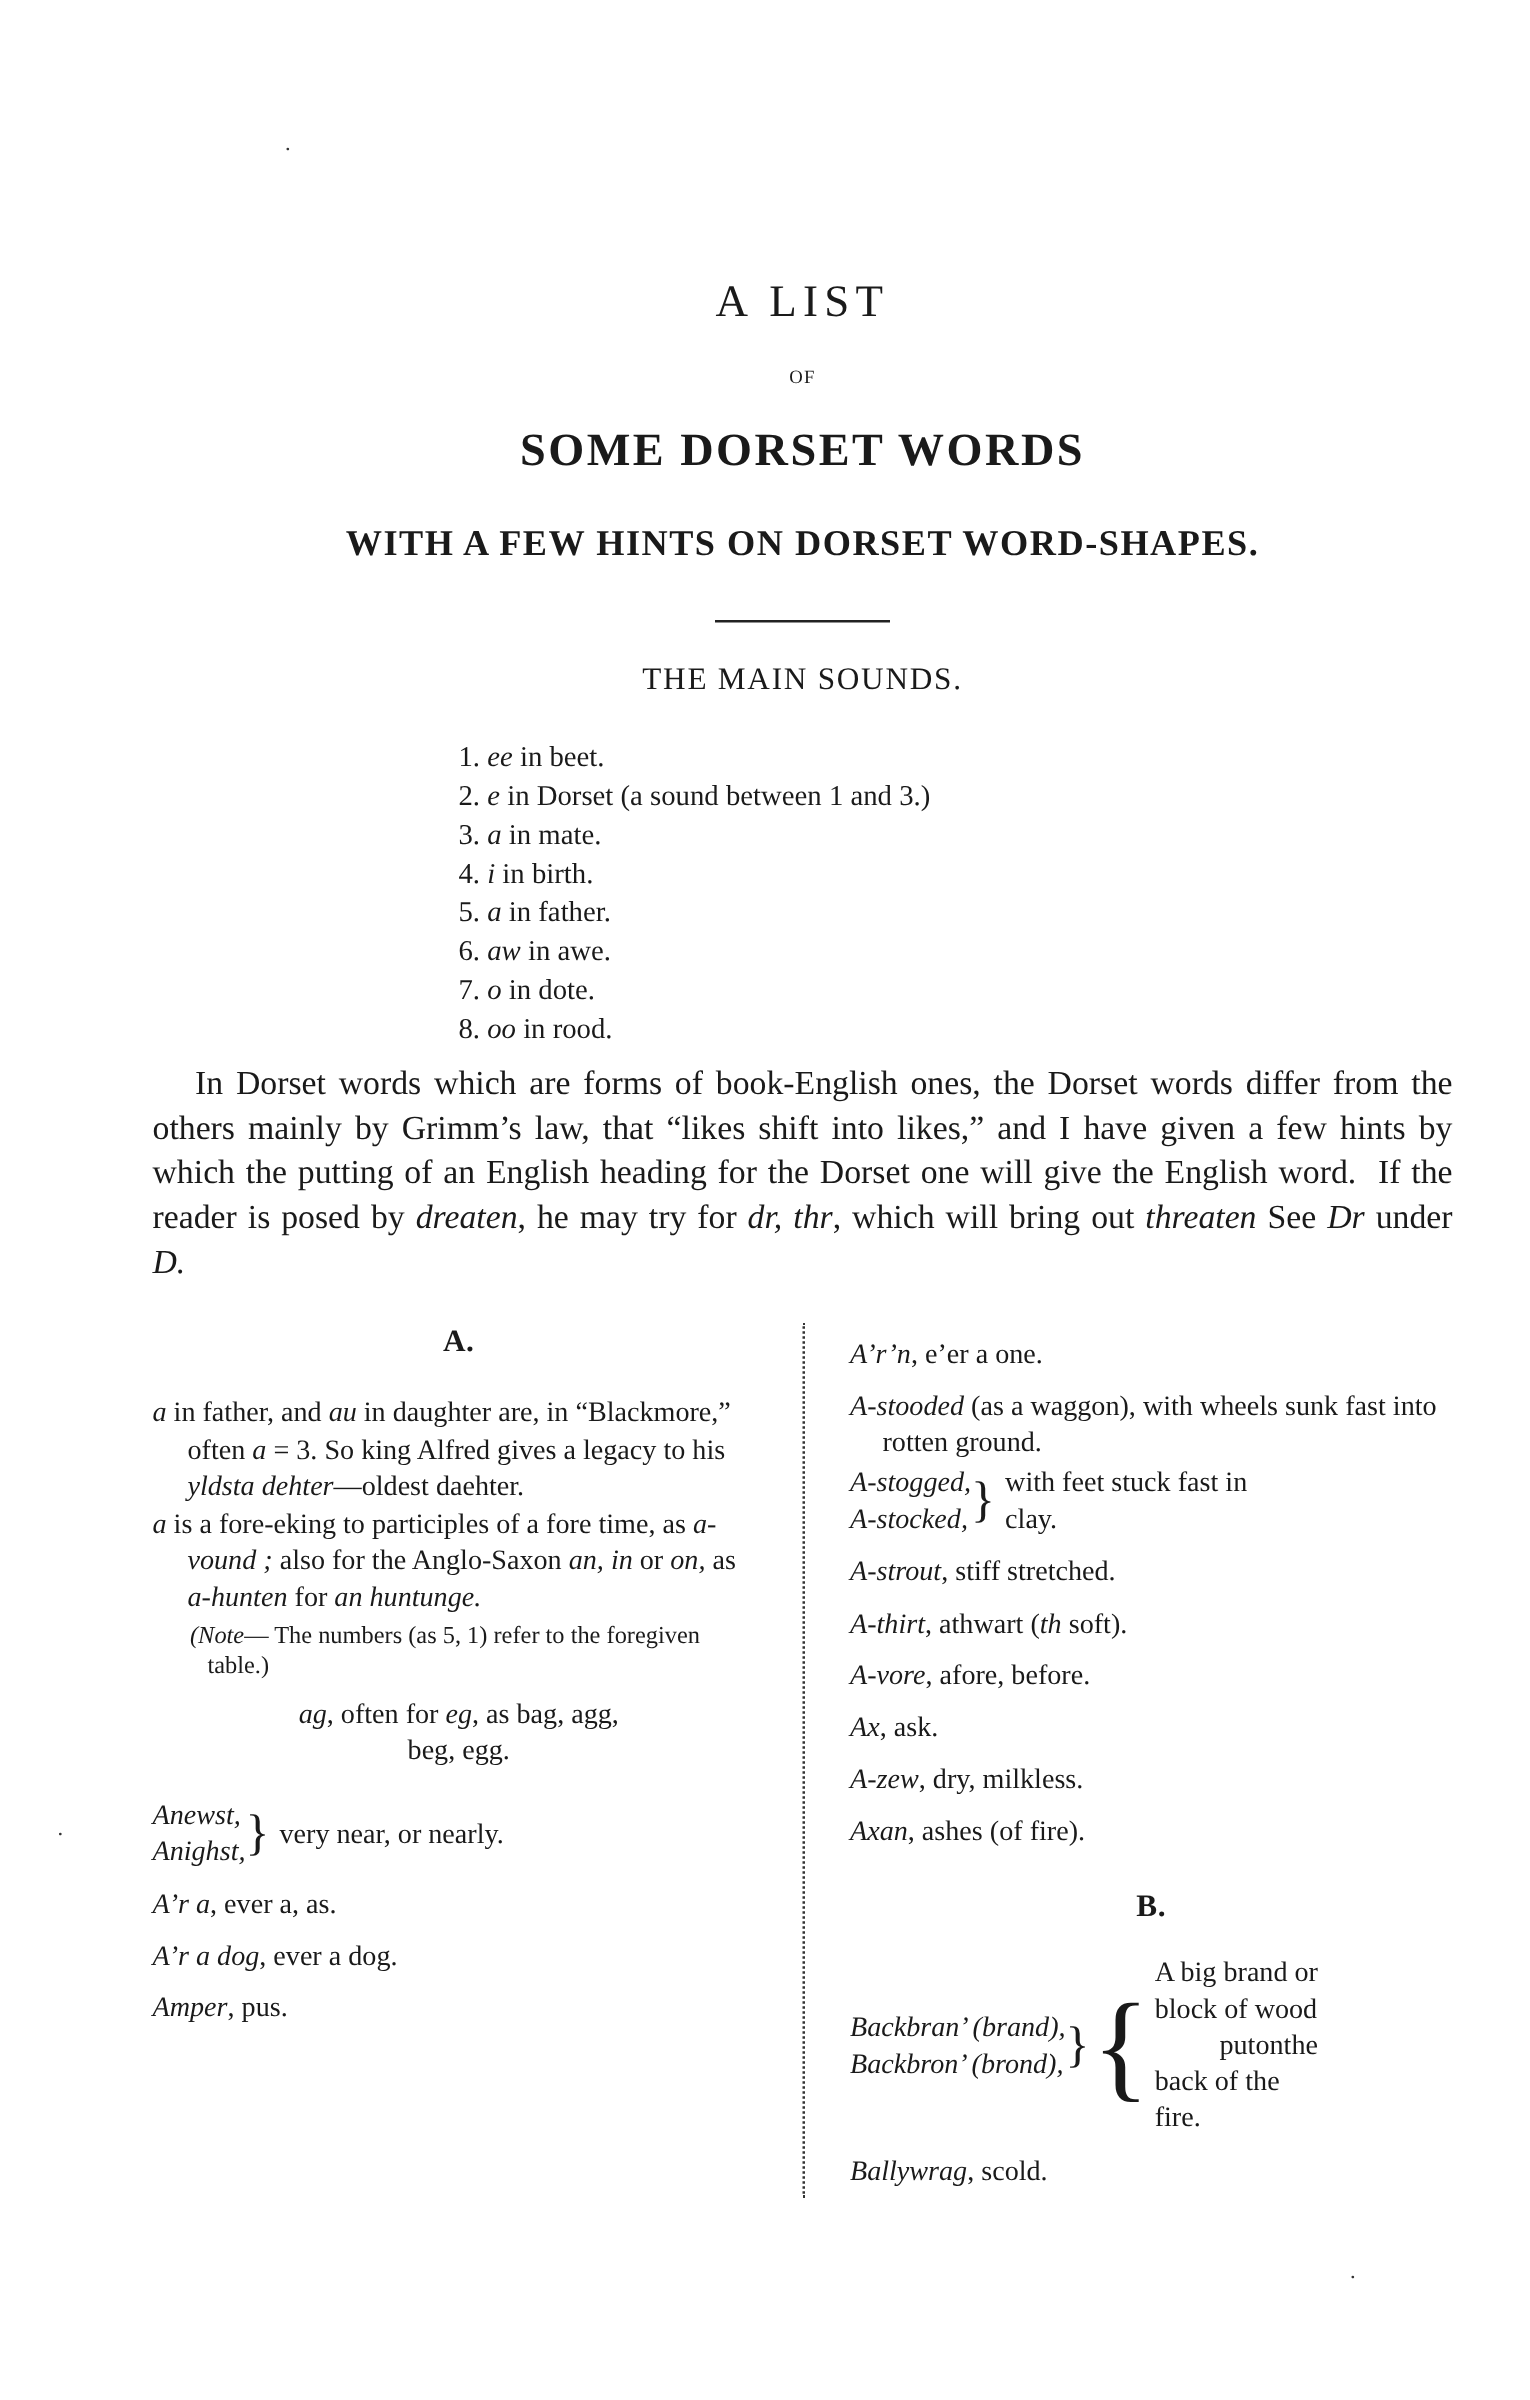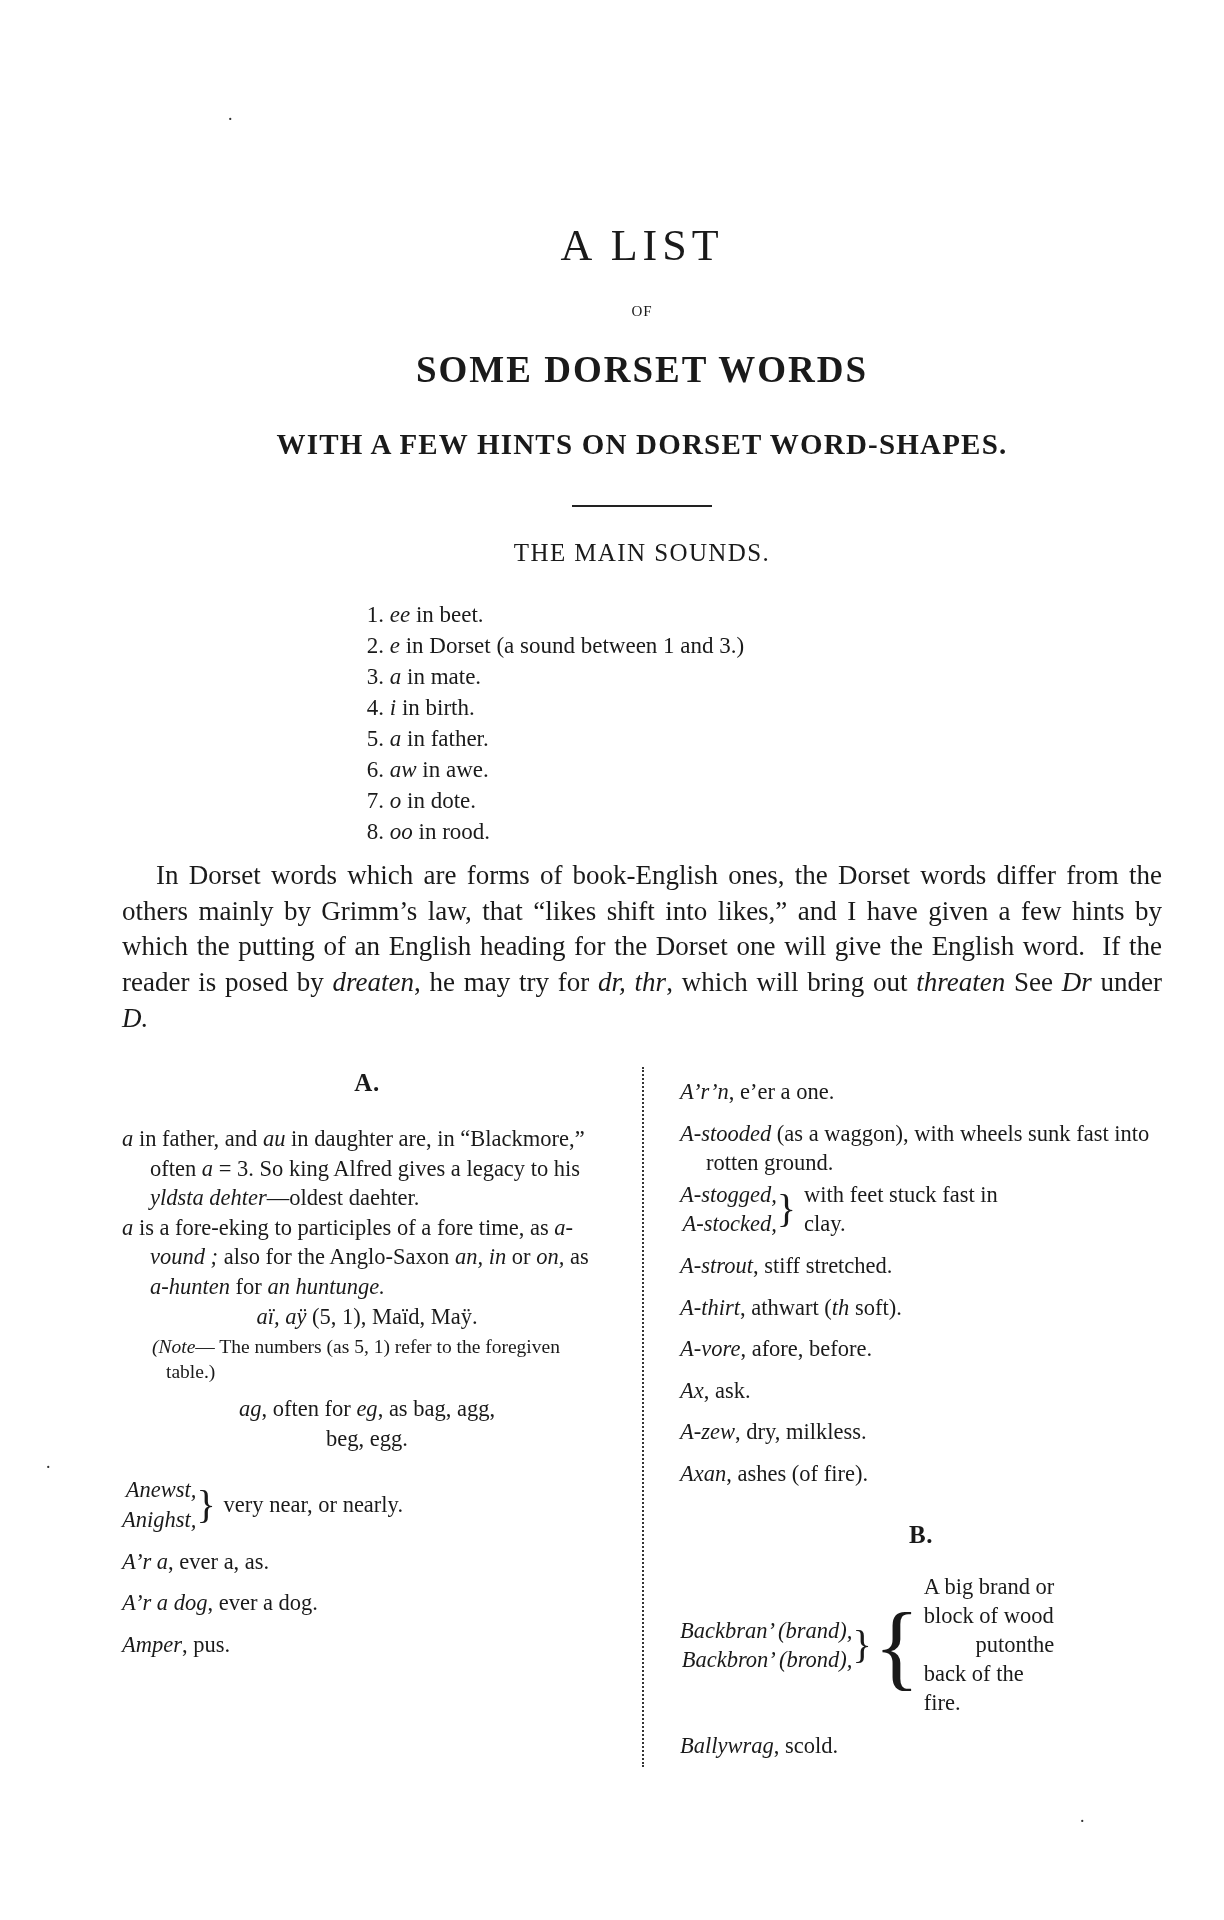--- a/index.html
+++ b/index.html
@@ -18,21 +18,21 @@
   }
   .content {
     position: absolute;
     left: 122px;
     top: 150px;
     width: 1040px;
   }
   
   .title-main {
     text-align: center;
-    font-size: 44px;
+    font-size: 36px;
     letter-spacing: 5px;
     font-weight: normal;
     margin: 70px 0 0 0;
   }
   .title-of {
     text-align: center;
     font-size: 15px;
     letter-spacing: 1px;
     margin-top: 32px;
   }
@@ -128,21 +128,21 @@
   }
   .gap-s { height: 10px; }
   .gap-m { height: 20px; }
   .entry { padding-left: 26px; text-indent: -26px; margin-top: 12px; }
   
   .brace-group {
     display: flex;
     align-items: center;
     margin-top: 2px;
   }
-  .brace-terms { display: inline-block; text-align: right; }
+  .brace-terms { display: inline-block; }
   .brace-terms div { white-space: nowrap; }
   .brace-char {
     font-size: 40px;
     line-height: 0.8;
     margin: 0 2px 0 0;
     font-family: "Liberation Serif", serif;
   }
   .brace-def { padding-left: 6px; }
   .brace-def.two-line { line-height: 1.3; }
   .big-brace {
@@ -192,21 +192,20 @@
     <div class="cols">
       <div class="divider"></div>
 
       <div class="col left">
         <div class="letter-head">A.</div>
 
         <div class="para hang"><span class="it">a</span> in father, and <span class="it">au</span> in daughter are, in “Blackmore,” often <span class="it">a</span> = 3. So king Alfred gives a legacy to his <span class="it">yldsta dehter</span>—oldest daehter.</div>
 
         <div class="para hang"><span class="it">a</span> is a fore-eking to participles of a fore time, as <span class="it">a-vound ;</span> also for the Anglo-Saxon <span class="it">an, in</span> or <span class="it">on,</span> as <span class="it">a-hunten</span> for <span class="it">an huntunge.</span></div>
 
-        <div class="ctr"><span class="it">aï, aÿ</span> (5, 1), Maïd, Maÿ.</div>
 
         <div class="note"><span class="it">(Note</span>— The numbers (as 5, 1) refer to the foregiven table.)</div>
 
         <div class="gap-s"></div>
         <div class="ctr"><span class="it">ag</span>, often for <span class="it">eg</span>, as bag, agg,</div>
         <div class="ctr">beg, egg.</div>
 
         <div class="gap-m"></div>
 
         <div class="brace-group">

